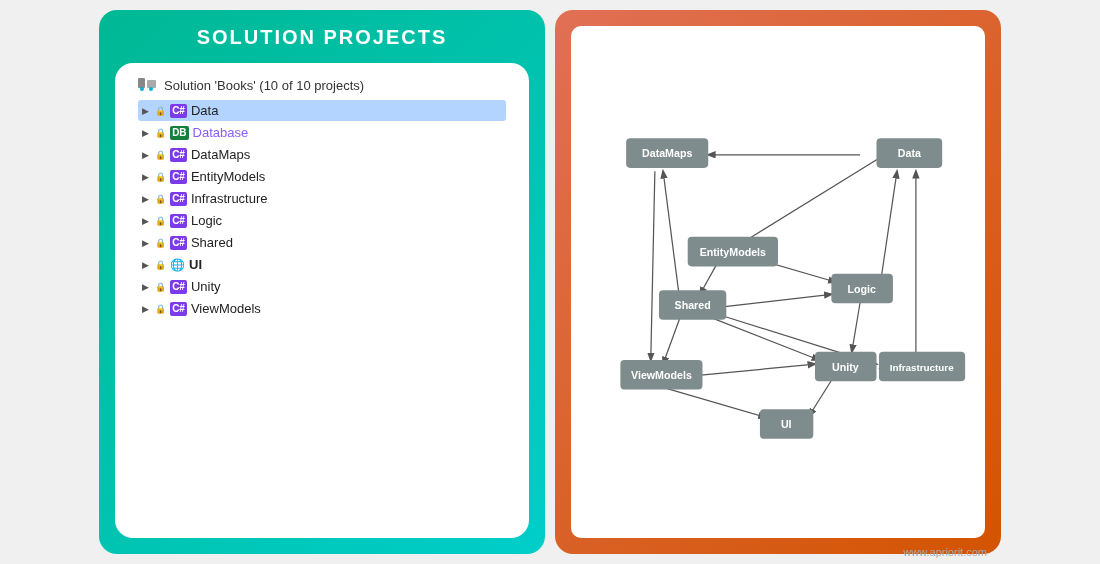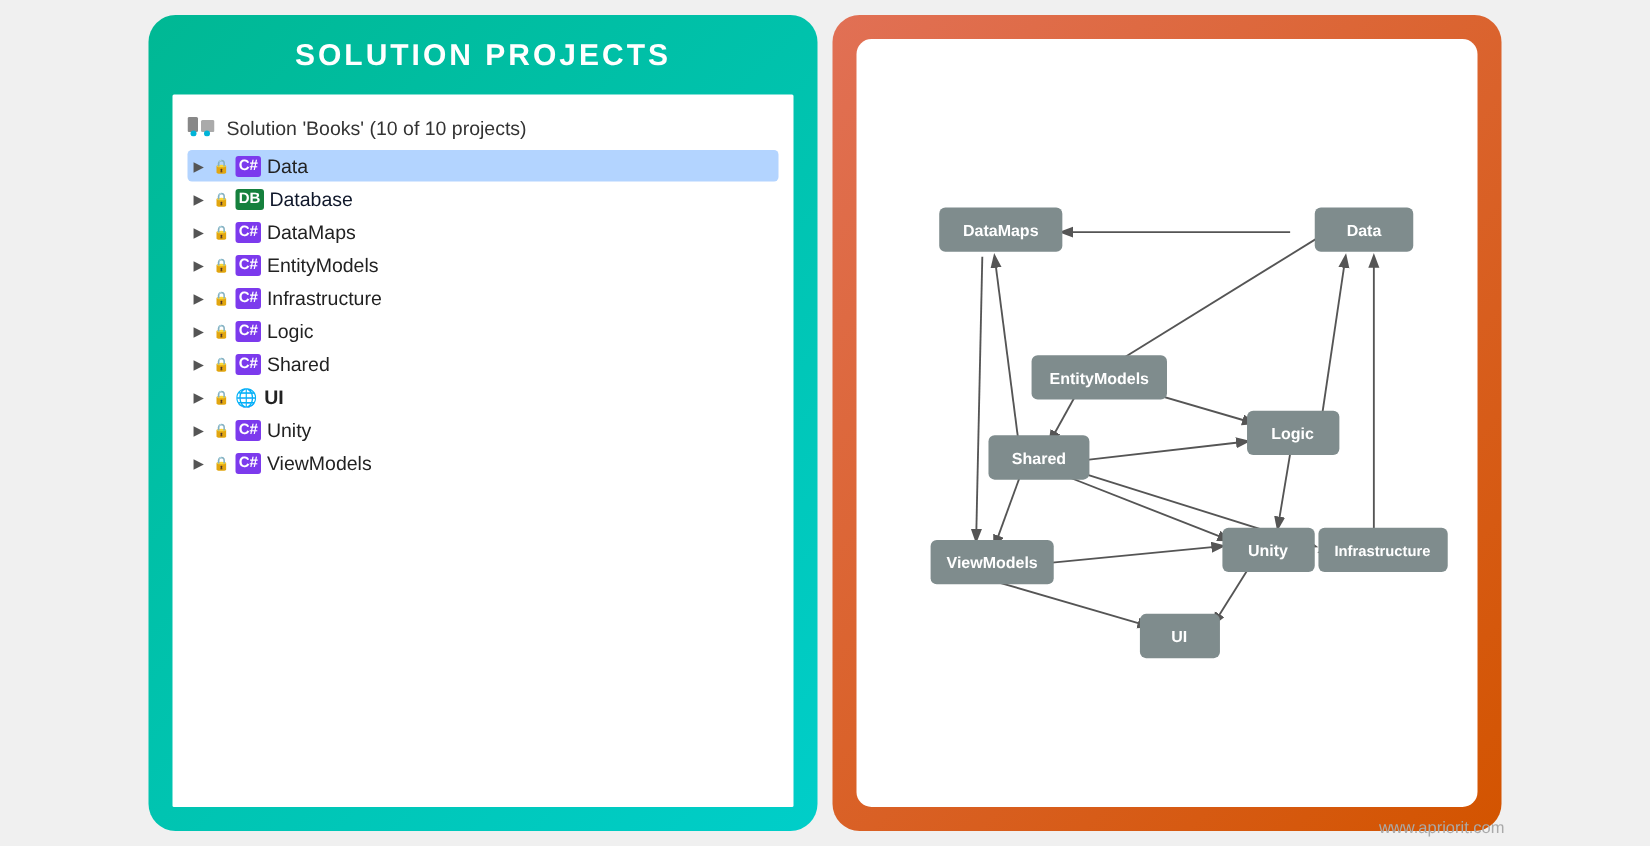--- a/index.html
+++ b/index.html
@@ -43,24 +43,24 @@
     .panel-title {
       color: white;
       font-size: 20px;
       font-weight: bold;
       letter-spacing: 2px;
       margin-bottom: 14px;
       text-transform: uppercase;
     }
     .solution-box {
       background: white;
-      border-radius: 1px;
+      border-radius: 18px;
       width: 100%;
       flex: 1;
-      padding: 14px 10px;
+      padding: 14px 23px;
       display: flex;
       flex-direction: column;
     }
     .solution-header {
       display: flex;
       align-items: center;
       gap: 6px;
       margin-bottom: 6px;
       font-size: 13.5px;
       color: #333;
@@ -97,21 +97,21 @@
       position: relative;
       overflow: hidden;
     }
     .dep-svg {
       width: 100%;
       height: 100%;
     }
     .watermark {
       position: absolute;
       bottom: 6px;
-      right: 8px;
+      right: 24px;
       font-size: 11px;
       color: #aaa;
     }
   </style>
 </head>
 <body>
 
 <div class="main-container">
 
   <div class="panel-left">
@@ -133,21 +133,21 @@
       <div class="project-item selected">
       <span class="arrow-icon">▶</span>
       <span style="font-size:9px;color:#888;">🔒</span>
       <span style="font-size:10px;background:#7c3aed;color:white;border-radius:2px;padding:0 2px;font-weight:bold;line-height:14px;">C#</span>
       <span style="font-size:13px;color:#222;">Data</span>
     </div>
           <div class="project-item">
       <span class="arrow-icon">▶</span>
       <span style="font-size:9px;color:#888;">🔒</span>
       <span style="font-size:10px;background:#15803d;color:white;border-radius:2px;padding:0 2px;font-weight:bold;line-height:14px;">DB</span>
-      <span style="font-size:13px;color:#0f172a;">Database</span>
+      <span style="font-size:13px;color:#8b5cf6;">Database</span>
     </div>
           <div class="project-item">
       <span class="arrow-icon">▶</span>
       <span style="font-size:9px;color:#888;">🔒</span>
       <span style="font-size:10px;background:#7c3aed;color:white;border-radius:2px;padding:0 2px;font-weight:bold;line-height:14px;">C#</span>
       <span style="font-size:13px;color:#222;">DataMaps</span>
     </div>
           <div class="project-item">
       <span class="arrow-icon">▶</span>
       <span style="font-size:9px;color:#888;">🔒</span>

